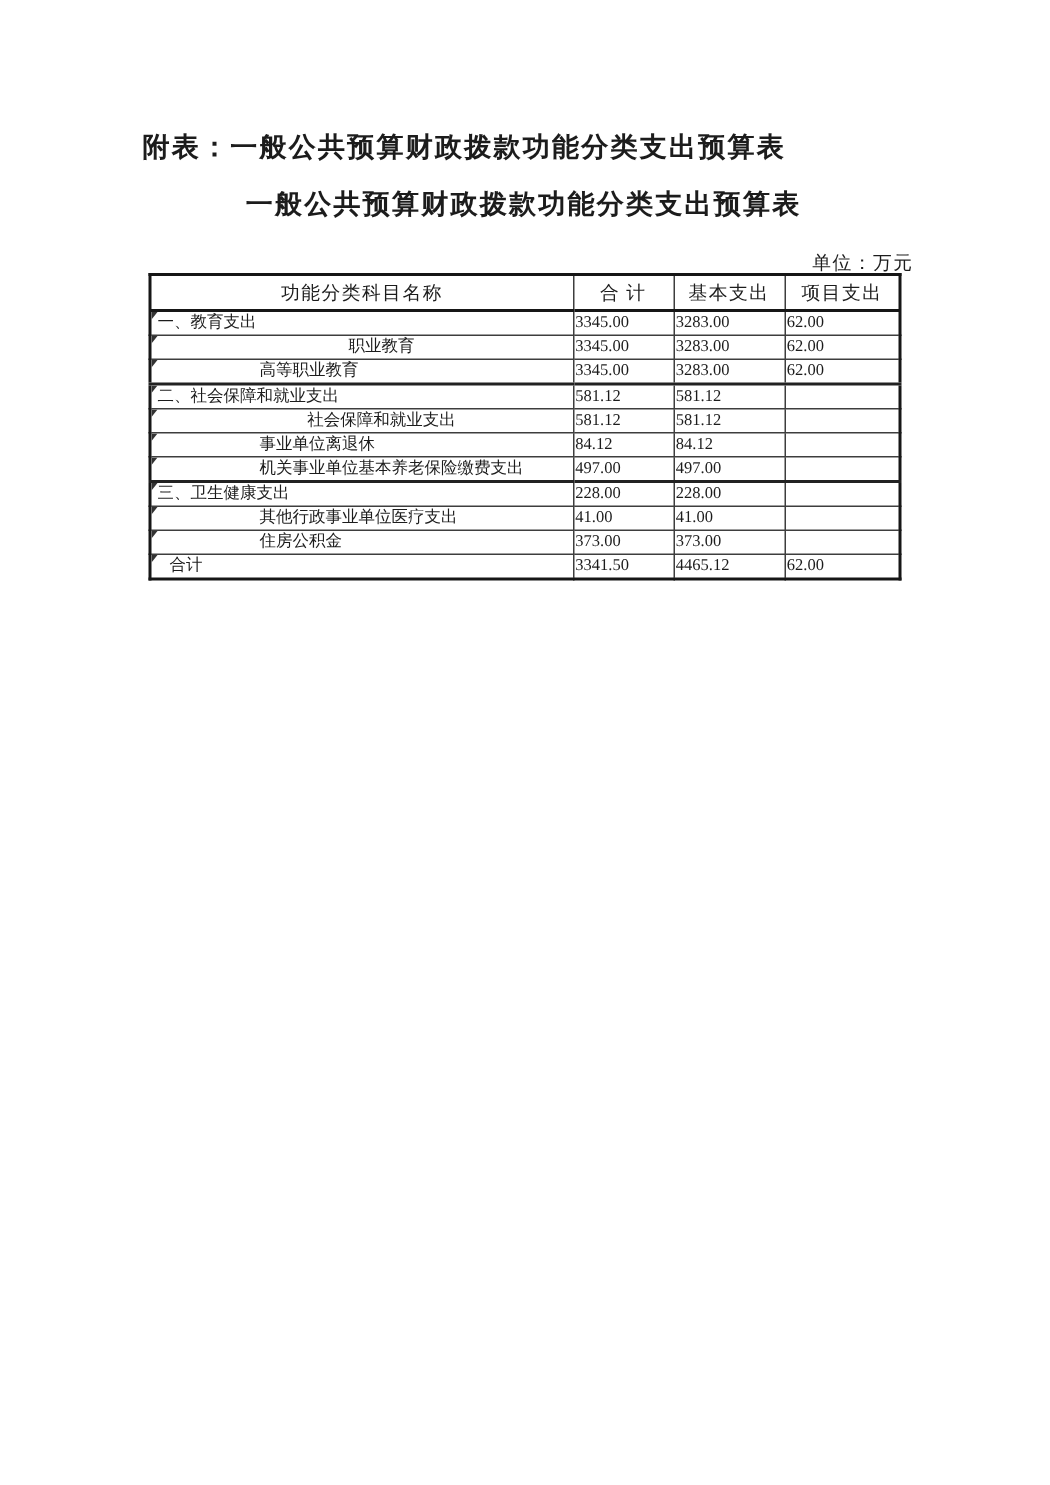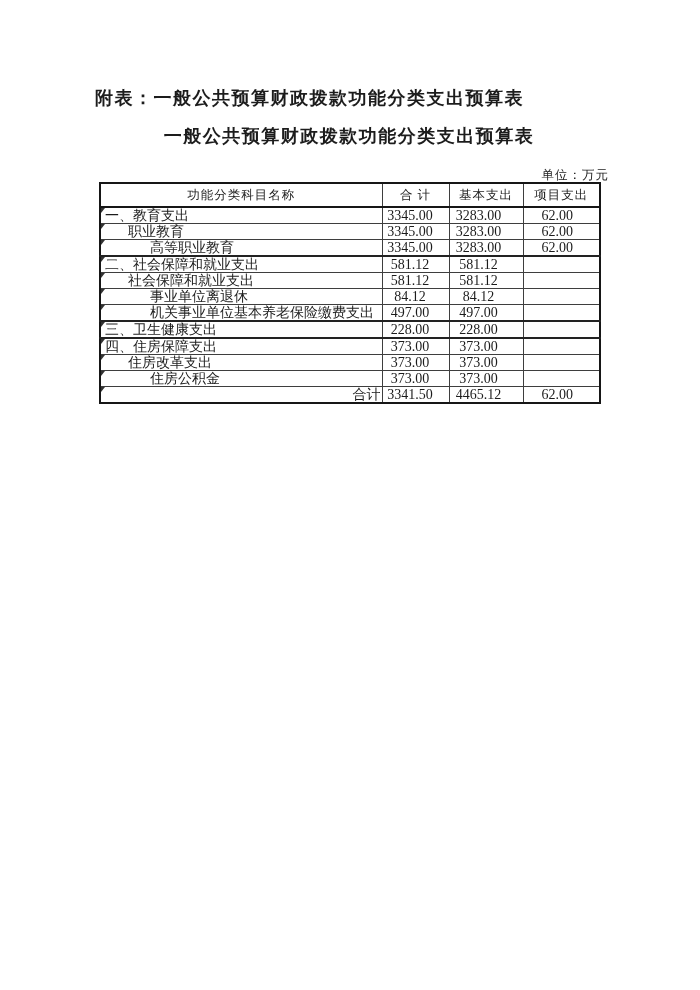--- a/index.html
+++ b/index.html
@@ -32,37 +32,37 @@
     width: 500px; table-layout: fixed;
     border-collapse: collapse;
     border: 2px solid #161616;
   }
   th, td { border: 1px solid #3e3e3e; overflow: hidden; }
   thead th {
     height: 20px; font-size: 12.5px; font-weight: normal;
     text-align: center; letter-spacing: 1px;
     border-bottom: 2px solid #161616;
   }
-  tbody td, tfoot td { height: 13px; font-size: 14px; line-height: 13px; padding-top: 1px; }
+  tbody td, tfoot td { height: 13px; font-size: 11px; line-height: 13px; padding-top: 1px; }
   .name-cell { position: relative; white-space: nowrap; }
   .lvl0 { padding-left: 4px; }
-  .lvl1 { padding-left: 27px; }
-  .lvl2 { padding-left: 49px; }
-  .num { text-align: center; }
+  .lvl1 { padding-left: 27px; text-align: center; }
+  .lvl2 { padding-left: 72px; }
+  .num { text-align: left; }
   .num-total   { padding-right: 12px; }
   .num-basic   { padding-right: 16px; }
   .num-project { padding-right: 9px; }
   tr.section td { border-top: 2px solid #222222; }
   .corner-tick {
     position: absolute; top: 0; left: 0;
     width: 0; height: 0;
     border-left: 4px solid #333333;
     border-bottom: 5px solid transparent;
   }
-  .total-name { text-align: right; padding-left: 0; }
+  .total-name { text-align: left; padding-left: 12px; }
 </style>
 </head>
 <body>
 
 <div class="page">
   <div class="title title-main">一般公共预算财政拨款功能分类支出预算表</div>
   <div class="title title-attach">附表：一般公共预算财政拨款功能分类支出预算表</div>
   <div class="unit-label">单位：万元</div>
 
   <table class="budget">
@@ -122,30 +122,24 @@
           <td class="num num-total">497.00</td>
           <td class="num num-basic">497.00</td>
           <td class="num num-project"></td>
         </tr>
         <tr class="section">
           <td class="name-cell lvl0"><span class="corner-tick"></span><span>三、卫生健康支出</span></td>
           <td class="num num-total">228.00</td>
           <td class="num num-basic">228.00</td>
           <td class="num num-project"></td>
         </tr>
-        <tr class="section">
-          <td class="name-cell lvl0"><span class="corner-tick"></span><span>四、住房保障支出</span></td>
-          <td class="num num-total">373.00</td>
-          <td class="num num-basic">373.00</td>
-          <td class="num num-project"></td>
-        </tr>
         <tr>
-          <td class="name-cell lvl1"><span class="corner-tick"></span><span>住房改革支出</span></td>
-          <td class="num num-total">373.00</td>
-          <td class="num num-basic">373.00</td>
+          <td class="name-cell lvl2"><span class="corner-tick"></span><span>其他行政事业单位医疗支出</span></td>
+          <td class="num num-total">41.00</td>
+          <td class="num num-basic">41.00</td>
           <td class="num num-project"></td>
         </tr>
         <tr>
           <td class="name-cell lvl2"><span class="corner-tick"></span><span>住房公积金</span></td>
           <td class="num num-total">373.00</td>
           <td class="num num-basic">373.00</td>
           <td class="num num-project"></td>
         </tr>
       </tbody>
     <tfoot>

